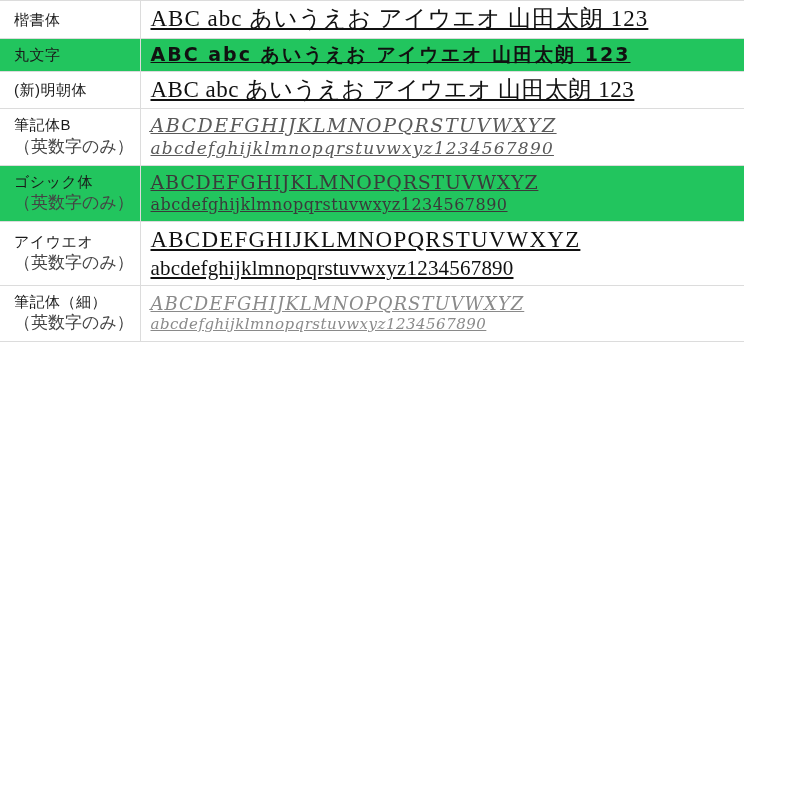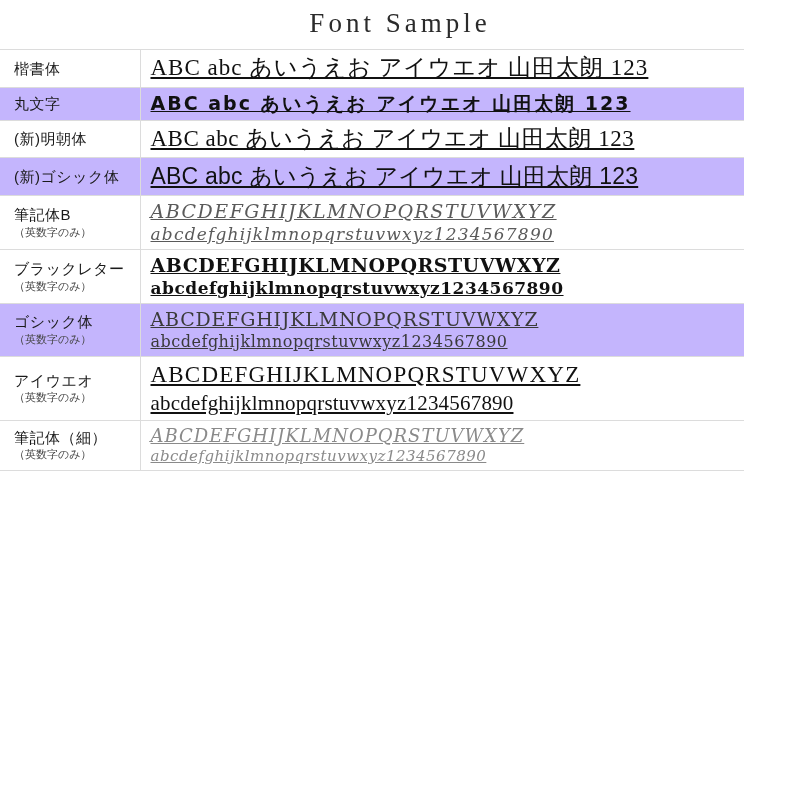--- a/index.html
+++ b/index.html
@@ -46,31 +46,31 @@
     box-sizing: border-box;
   }
   td.sample-cell {
     padding: 4px 6px 4px 10px;
     vertical-align: middle;
     box-sizing: border-box;
     overflow: hidden;
     white-space: nowrap;
   }
   .row-alt td {
-    background: #c4b5fd;
+    background: #22c55e;
   }
   .lbl-main {
     font-size: 15px;
     color: #1a1a1a;
     letter-spacing: 0.5px;
     display: block;
     line-height: 1.3;
   }
   .lbl-sub {
-    font-size: 11px;
+    font-size: 17px;
     color: #444;
     display: block;
     line-height: 1.4;
     letter-spacing: 0px;
   }
   .line {
     display: block;
     white-space: nowrap;
     line-height: 1.25;
     color: #111;
@@ -190,21 +190,20 @@
     font-size: 15px;
     letter-spacing: 0.5px;
     color: #8a8a8a;
   }
 </style>
 </head>
 <body>
 
 <div class="page">
 
-  <div class="title">Font Sample</div>
 
   <table class="sample-table">
     <tbody>
 
       <tr>
         <td class="label-cell">
           <span class="lbl-main">楷書体</span>
         </td>
         <td class="sample-cell">
           <span class="line s-kaisho">ABC abc あいうえお アイウエオ 山田太朗 123</span>
@@ -222,51 +221,33 @@
 
       <tr>
         <td class="label-cell">
           <span class="lbl-main">(新)明朝体</span>
         </td>
         <td class="sample-cell">
           <span class="line s-mincho">ABC abc あいうえお アイウエオ 山田太朗 123</span>
         </td>
       </tr>
 
-      <tr class="row-alt">
-        <td class="label-cell">
-          <span class="lbl-main">(新)ゴシック体</span>
-        </td>
-        <td class="sample-cell">
-          <span class="line s-gothic">ABC abc あいうえお アイウエオ 山田太朗 123</span>
-        </td>
-      </tr>
 
       <tr>
         <td class="label-cell">
           <span class="lbl-main">筆記体B</span>
           <span class="lbl-sub">（英数字のみ）</span>
         </td>
         <td class="sample-cell">
           <span class="line s-scriptA-upper">ABCDEFGHIJKLMNOPQRSTUVWXYZ</span>
           <span class="line s-scriptA-lower">abcdefghijklmnopqrstuvwxyz1234567890</span>
         </td>
       </tr>
 
 
-      <tr>
-        <td class="label-cell">
-          <span class="lbl-main">ブラックレター</span>
-          <span class="lbl-sub">（英数字のみ）</span>
-        </td>
-        <td class="sample-cell">
-          <span class="line s-black-upper">ABCDEFGHIJKLMNOPQRSTUVWXYZ</span>
-          <span class="line s-black-lower">abcdefghijklmnopqrstuvwxyz1234567890</span>
-        </td>
-      </tr>
 
       <tr class="row-alt">
         <td class="label-cell">
           <span class="lbl-main">ゴシック体</span>
           <span class="lbl-sub">（英数字のみ）</span>
         </td>
         <td class="sample-cell">
           <span class="line s-cross-upper">ABCDEFGHIJKLMNOPQRSTUVWXYZ</span>
           <span class="line s-cross-lower">abcdefghijklmnopqrstuvwxyz1234567890</span>
         </td>

